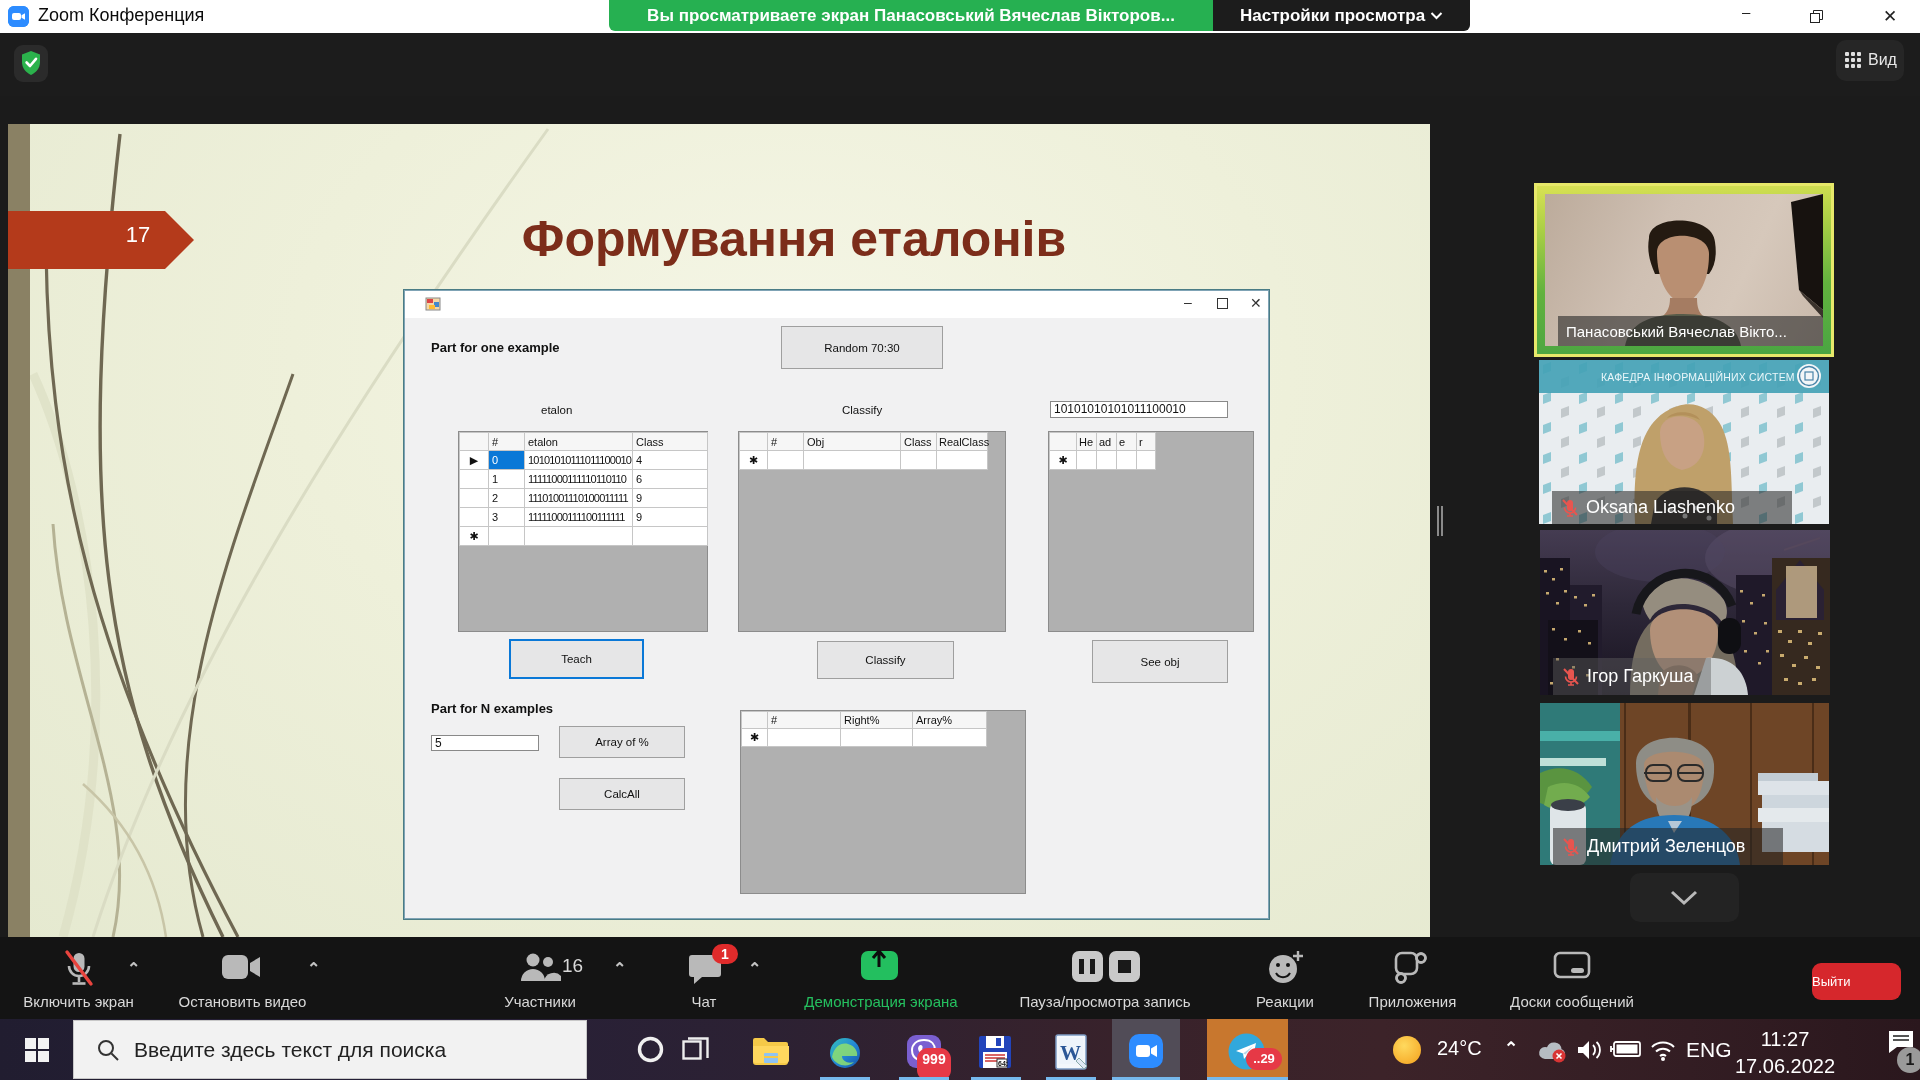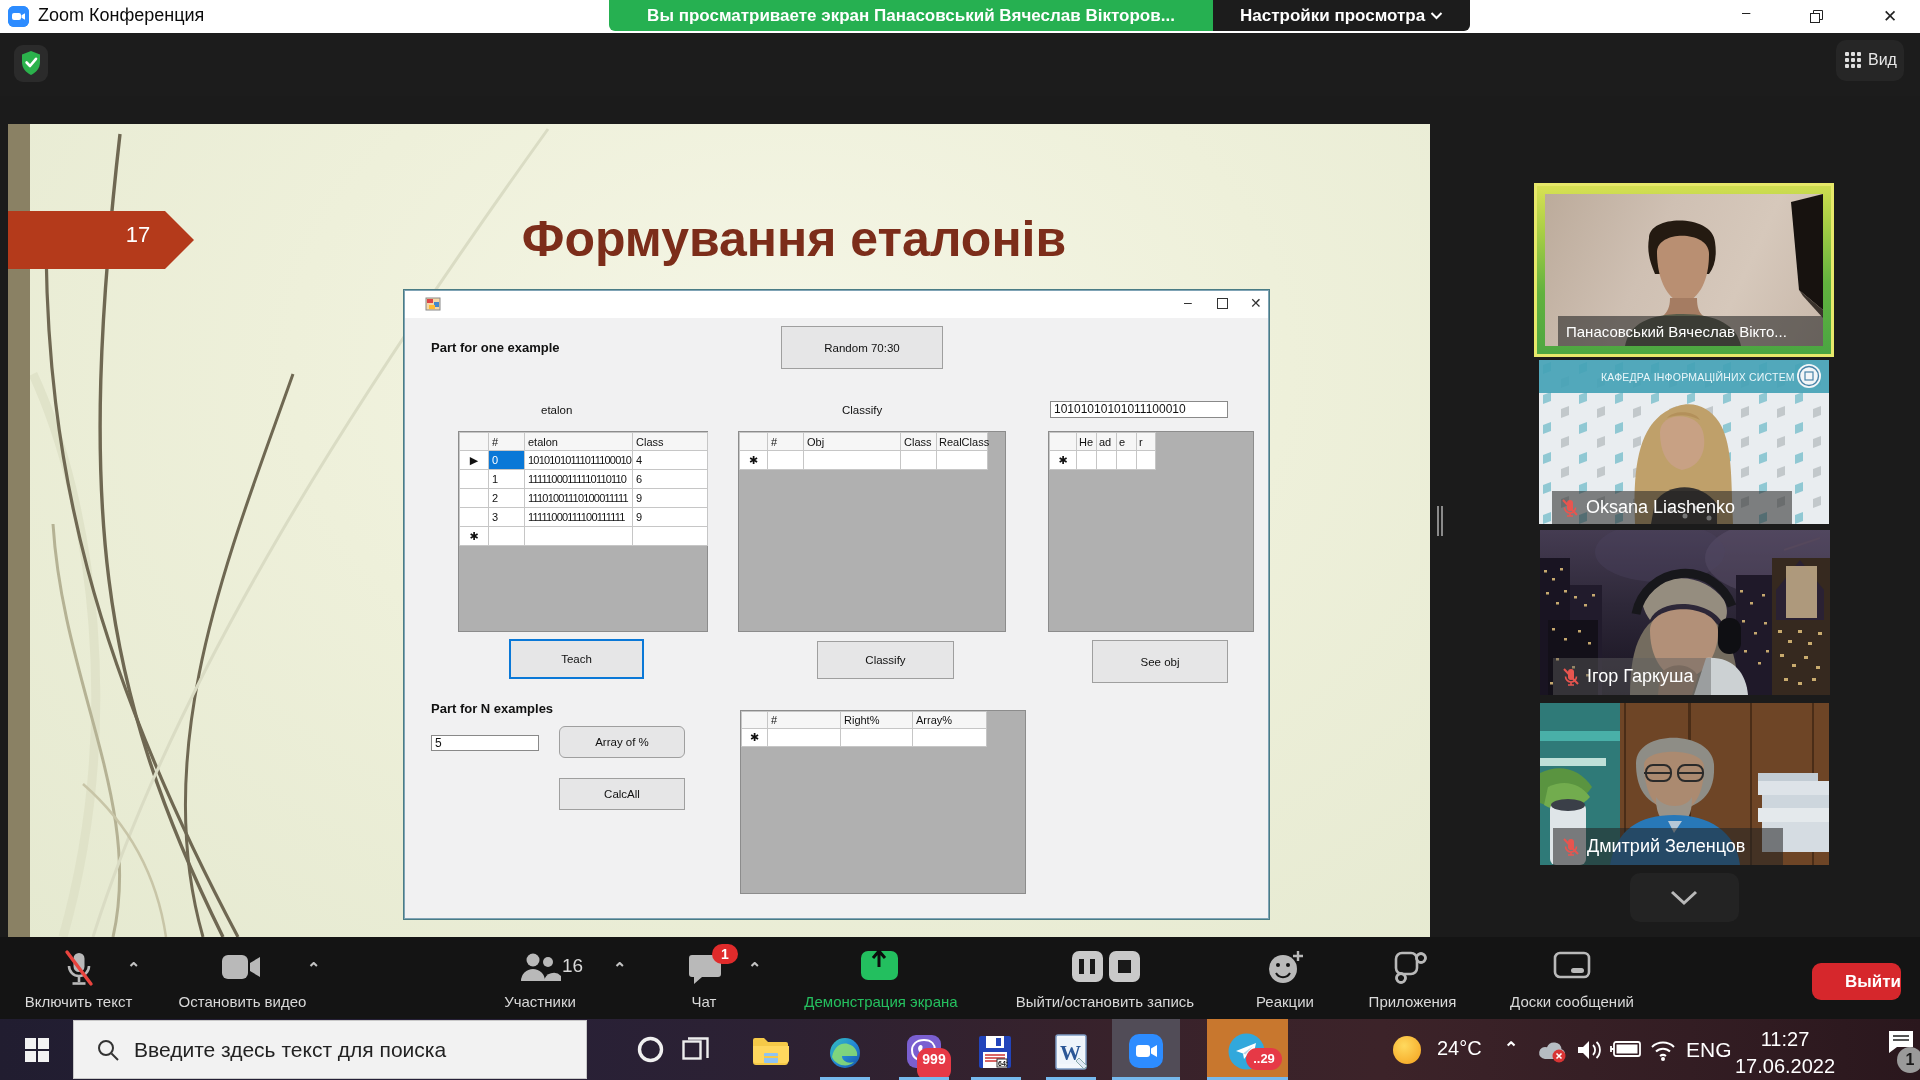--- a/index.html
+++ b/index.html
@@ -228,21 +228,21 @@
         </tbody>
           </table>
       </div>
 
       <div class="abs btn" style="left:104px; top:348px; width:135px; height:40px; border:2px solid #0a78d7;">Teach</div>
       <div class="abs btn" style="left:412px; top:350px; width:137px; height:38px;">Classify</div>
       <div class="abs btn" style="left:687px; top:349px; width:136px; height:43px;">See obj</div>
 
       <div class="abs lbl" style="left:26px; top:410px; font-weight:bold; font-size:13px;">Part for N examples</div>
       <div class="abs tbx" style="left:26px; top:444px; width:108px; height:16px; line-height:14px; padding-left:3px;">5</div>
-      <div class="abs btn" style="left:154px; top:435px; width:126px; height:32px;border-radius:6px;">Array of %</div>
+      <div class="abs btn" style="left:154px; top:435px; width:126px; height:32px;">Array of %</div>
       <div class="abs btn" style="left:154px; top:487px; width:126px; height:32px;">CalcAll</div>
 
       <div class="abs grid" style="left:335px; top:419px; width:286px; height:184px;">
         <table style="border-collapse:collapse; font-size:11px; color:#111; table-layout:fixed; width:246px;">
           <tbody>
               <tr style="height:17px; background:#f6f6f6;">
                 <td style="width:26px; border:1px solid #c6c6c6;"></td>
                 <td style="width:73px; border:1px solid #c6c6c6; padding-left:3px;">#</td>
                 <td style="width:72px; border:1px solid #c6c6c6; padding-left:3px;">Right%</td>
                 <td style="border:1px solid #c6c6c6; padding-left:3px;">Array%</td>
@@ -435,21 +435,21 @@
 
     <svg class="abs" style="left:62px; top:12px;" width="34" height="40" viewBox="0 0 34 40">
       <g stroke="#b9b9b9" stroke-width="2.6" fill="none">
           <path d="M17 4 a5.5 5.5 0 0 1 5.5 5.5 v8 a5.5 5.5 0 0 1 -11 0 v-8 A5.5 5.5 0 0 1 17 4 z" fill="#b9b9b9" stroke="none"></path>
           <path d="M7 17 a10 10 0 0 0 20 0"></path>
           <path d="M17 27 v6"></path>
           <path d="M10.5 34.5 h13"></path>
         </g>
       <path d="M5 3 L29 35" stroke="#e8443e" stroke-width="3.4" stroke-linecap="round"></path>
     </svg>
-    <div class="titem" style="left:6px; top:56px; width:145px;">Включить текст</div>
+    <div class="titem" style="left:6px; top:56px; width:145px;">Включить экран</div>
     <div class="chev" style="left:127px; top:22px;">⌃</div>
 
     <svg class="abs" style="left:222px; top:16px;" width="40" height="28" viewBox="0 0 40 28">
         <rect x="0" y="2" width="26" height="24" rx="6" fill="#b9b9b9"></rect>
         <path d="M28 10 L38 4 V24 L28 18 Z" fill="#b9b9b9"></path>
       </svg>
     <div class="titem" style="left:160px; top:56px; width:165px;">Остановить видео</div>
     <div class="chev" style="left:307px; top:22px;">⌃</div>
 
     <svg class="abs" style="left:520px; top:14px;" width="42" height="34" viewBox="0 0 42 34">
@@ -474,21 +474,21 @@
           <path d="M8 18 V4 M8 2 L2 9 M8 2 L14 9" stroke="#0c0c0c" stroke-width="3" fill="none"></path>
         </svg>
     </div>
     <div class="titem" style="left:786px; top:56px; width:190px; color:#25c05f;">Демонстрация экрана</div>
 
     <div class="abs" style="left:1072px; top:14px; width:31px; height:31px; background:#c9c9c9; border-radius:7px;"></div>
     <div class="abs" style="left:1079px; top:22px; width:5px; height:15px; background:#191919;"></div>
     <div class="abs" style="left:1090px; top:22px; width:5px; height:15px; background:#191919;"></div>
     <div class="abs" style="left:1109px; top:14px; width:31px; height:31px; background:#c9c9c9; border-radius:7px;"></div>
     <div class="abs" style="left:1118px; top:23px; width:13px; height:13px; background:#191919;"></div>
-    <div class="titem" style="left:995px; top:56px; width:220px;">Выйти/остановить запись</div>
+    <div class="titem" style="left:995px; top:56px; width:220px;">Пауза/просмотра запись</div>
 
     <svg class="abs" style="left:1267px; top:12px;" width="38" height="36" viewBox="0 0 38 36">
         <circle cx="16" cy="20" r="14" fill="#b9b9b9"></circle>
         <circle cx="11" cy="16" r="2" fill="#131313"></circle>
         <circle cx="21" cy="16" r="2" fill="#131313"></circle>
         <path d="M9 24 a8 8 0 0 0 14 0" stroke="#131313" stroke-width="2" fill="none"></path>
         <path d="M31 2 v10 M26 7 h10" stroke="#b9b9b9" stroke-width="2.4"></path>
       </svg>
     <div class="titem" style="left:1235px; top:56px; width:100px;">Реакции</div>
 
@@ -502,21 +502,21 @@
         <circle cx="7" cy="27" r="4.4" fill="none" stroke="#b9b9b9" stroke-width="2.6"></circle>
       </svg>
     <div class="titem" style="left:1355px; top:56px; width:115px;">Приложения</div>
 
     <svg class="abs" style="left:1553px; top:14px;" width="38" height="32" viewBox="0 0 38 32">
         <rect x="2" y="2" width="34" height="24" rx="5" fill="none" stroke="#b9b9b9" stroke-width="2.6"></rect>
         <rect x="18" y="17" width="13" height="5" rx="2.5" fill="#b9b9b9"></rect>
       </svg>
     <div class="titem" style="left:1492px; top:56px; width:160px;">Доски сообщений</div>
 
-    <div class="abs" style="left:1812px; top:26px; width:89px; height:37px; background:#d6272c; border-radius:9px; color:#fff; font-size:17px; font-weight:bold; text-align:right; line-height:37px;">Выйти</div>
+    <div class="abs" style="left:1812px; top:26px; width:89px; height:37px; background:#d6272c; border-radius:9px; color:#fff; font-size:13px; font-weight:normal; text-align:left; line-height:37px;">Выйти</div>
   </div>
 
   <div class="abs" id="taskbar">
     <svg class="abs" style="left:25px; top:19px;" width="24" height="24" viewBox="0 0 24 24">
         <g fill="#f2f2f2">
           <rect x="0" y="0" width="11" height="11"></rect>
           <rect x="13" y="0" width="11" height="11"></rect>
           <rect x="0" y="13" width="11" height="11"></rect>
           <rect x="13" y="13" width="11" height="11"></rect>
         </g>

